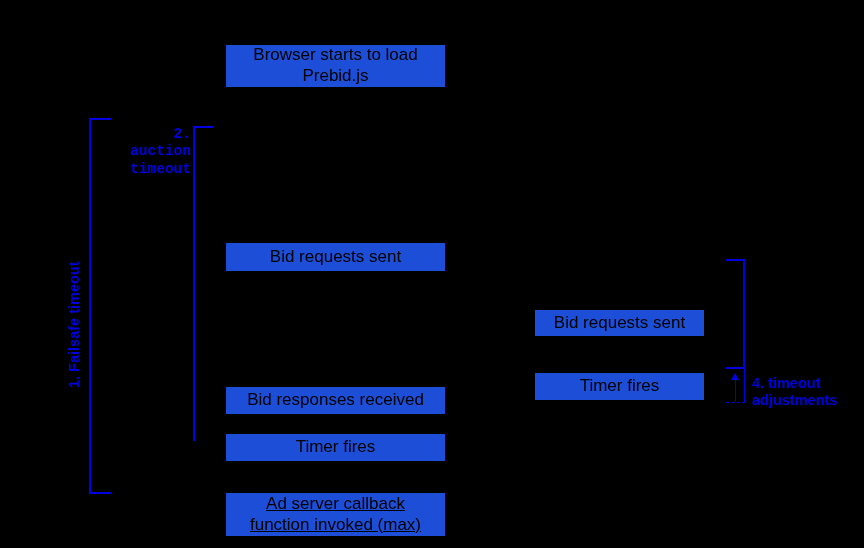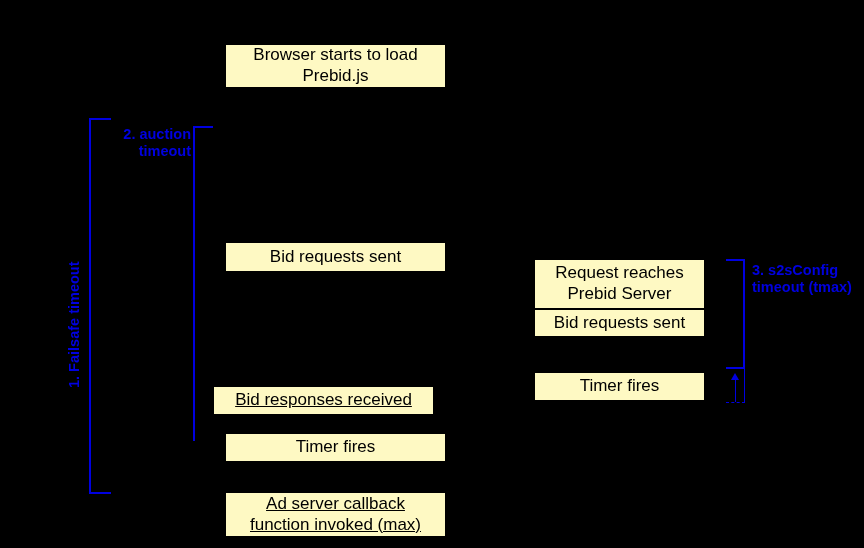--- a/index.html
+++ b/index.html
@@ -17,21 +17,21 @@
   #canvas {
     position: absolute;
     left: 0;
     top: 0;
     width: 864px;
     height: 548px;
     background: #000000;
   }
   .box {
     position: absolute;
-    background: #fef9c3;
+    background: #1d4ed8;
     color: #000000;
     border: 1px solid #000000;
     box-sizing: border-box;
     display: flex;
     align-items: center;
     justify-content: center;
     text-align: center;
     font-size: 17px;
     line-height: 1.22;
     font-family: "Liberation Sans", sans-serif;
@@ -41,20 +41,21 @@
     position: absolute;
     color: #0000e0;
     font-size: 14.5px;
     font-weight: bold;
     line-height: 1.2;
     font-family: "Liberation Sans", sans-serif;
     white-space: pre-line;
   }
   .annot.right-al {
     text-align: right;
+    font-family: Liberation Mono, monospace;
   }
   .annot.vertical {
     transform-origin: 0 0;
     transform: rotate(-90deg);
     white-space: nowrap;
   }
   .bracket {
     position: absolute;
     box-sizing: border-box;
   }
@@ -110,41 +111,39 @@
   <div class="annot right-al" style="left:106px; top:126px; width:85px;">2. auction
 timeout</div>
 
   <div class="box" style="left:225px; top:44px; width:221px; height:44px;">Browser starts to load
 Prebid.js</div>
 
 
 
   <div class="box" style="left:225px; top:242px; width:221px; height:30px;">Bid requests sent</div>
 
-  <div class="box" style="left:213px; top:386px; width:221px; height:29px;text-decoration:underline;">Bid responses received</div>
+  <div class="box" style="left:225px; top:386px; width:221px; height:29px;">Bid responses received</div>
 
   <div class="box" style="left:225px; top:433px; width:221px; height:29px;">Timer fires</div>
 
   <div class="box" style="left:225px; top:492px; width:221px; height:45px;text-decoration:underline;">Ad server callback
 function invoked (max)</div>
 
-  <div class="box" style="left:534px; top:259px; width:171px; height:50px;">Request reaches
-Prebid Server</div>
 
   <div class="box" style="left:534px; top:309px; width:171px; height:28px;">Bid requests sent</div>
 
   <div class="box" style="left:534px; top:372px; width:171px; height:29px;">Timer fires</div>
 
   <div class="bracket brk-right" style="left:726px; top:259px; width:19px; height:110px;"></div>
 
-  <div class="annot" style="left:752px; top:262px; width:110px;">3. s2sConfig
-timeout (tmax)</div>
 
   <div class="vline" style="left:744px; top:369px; height:34px;"></div>
 
   <div class="hline-dashed" style="left:726px; top:402px; width:19px;"></div>
 
   <div class="arrow-up" style="left:735px; top:378px; height:24px;"></div>
 
   <div class="arrow-head" style="left:731px; top:373px;"></div>
 
+  <div class="annot" style="left:752px; top:375px; width:110px;">4. timeout
+adjustments</div>
 
 </div>
 
 </body></html>

